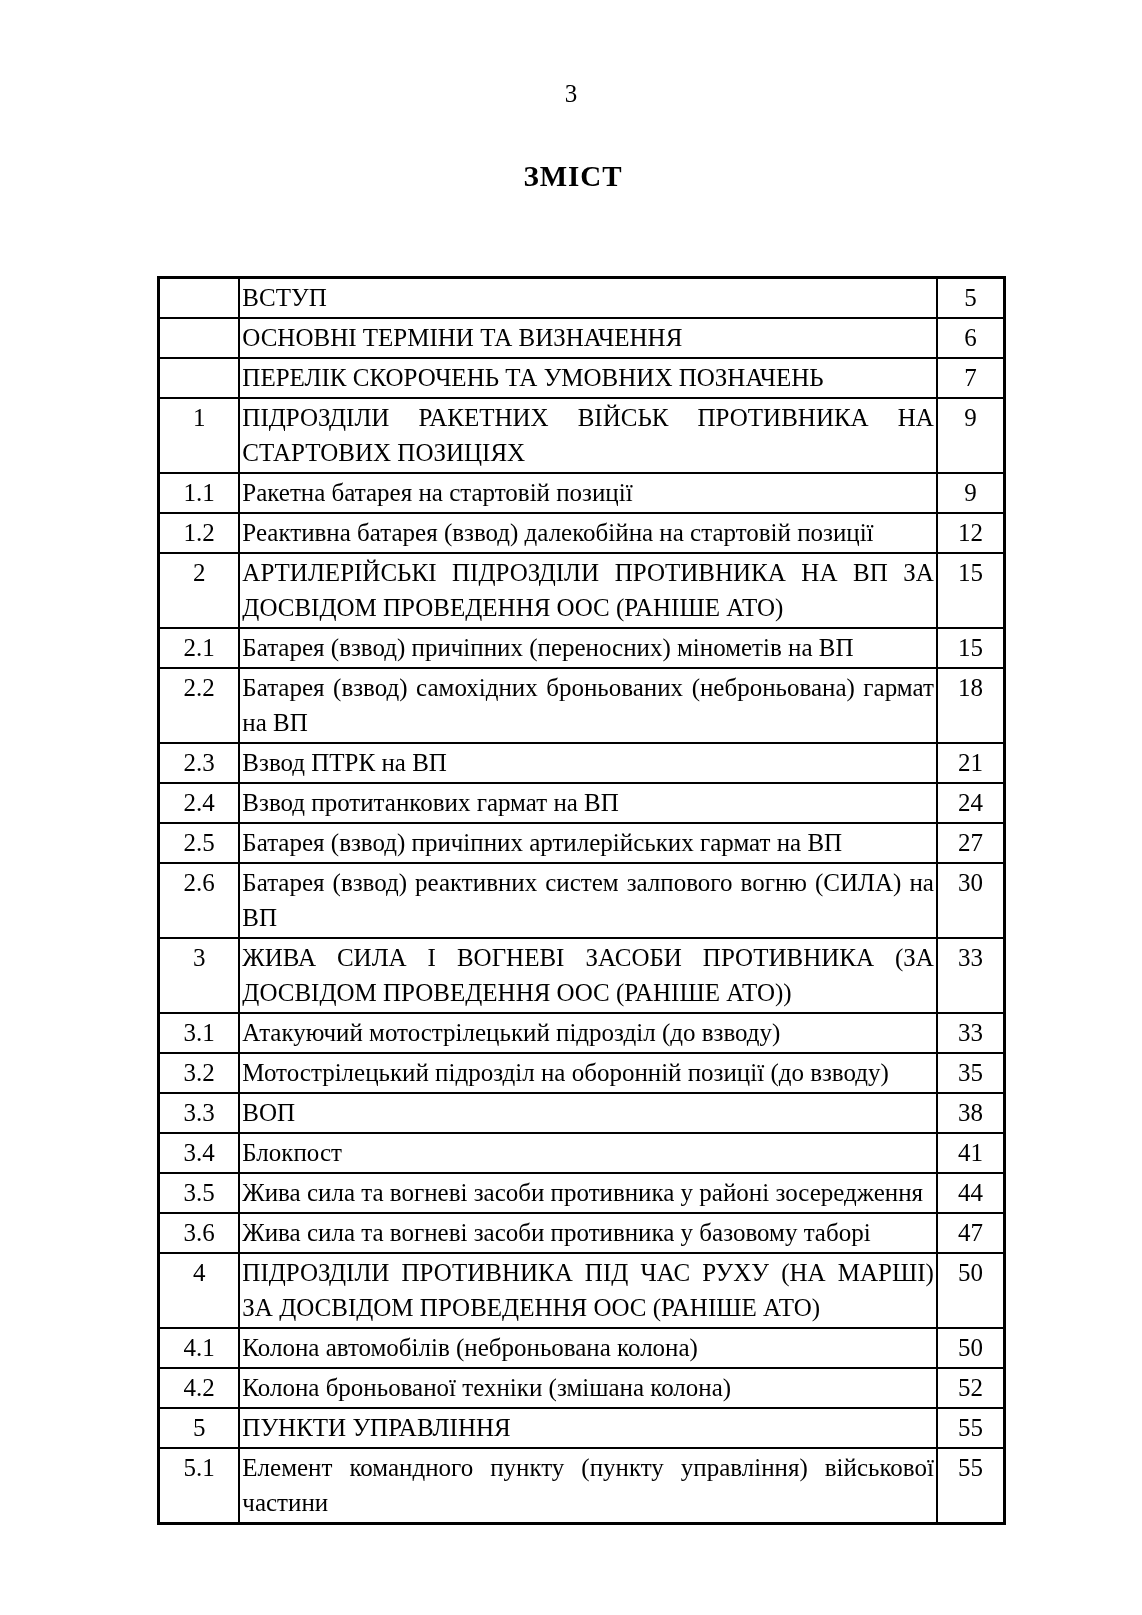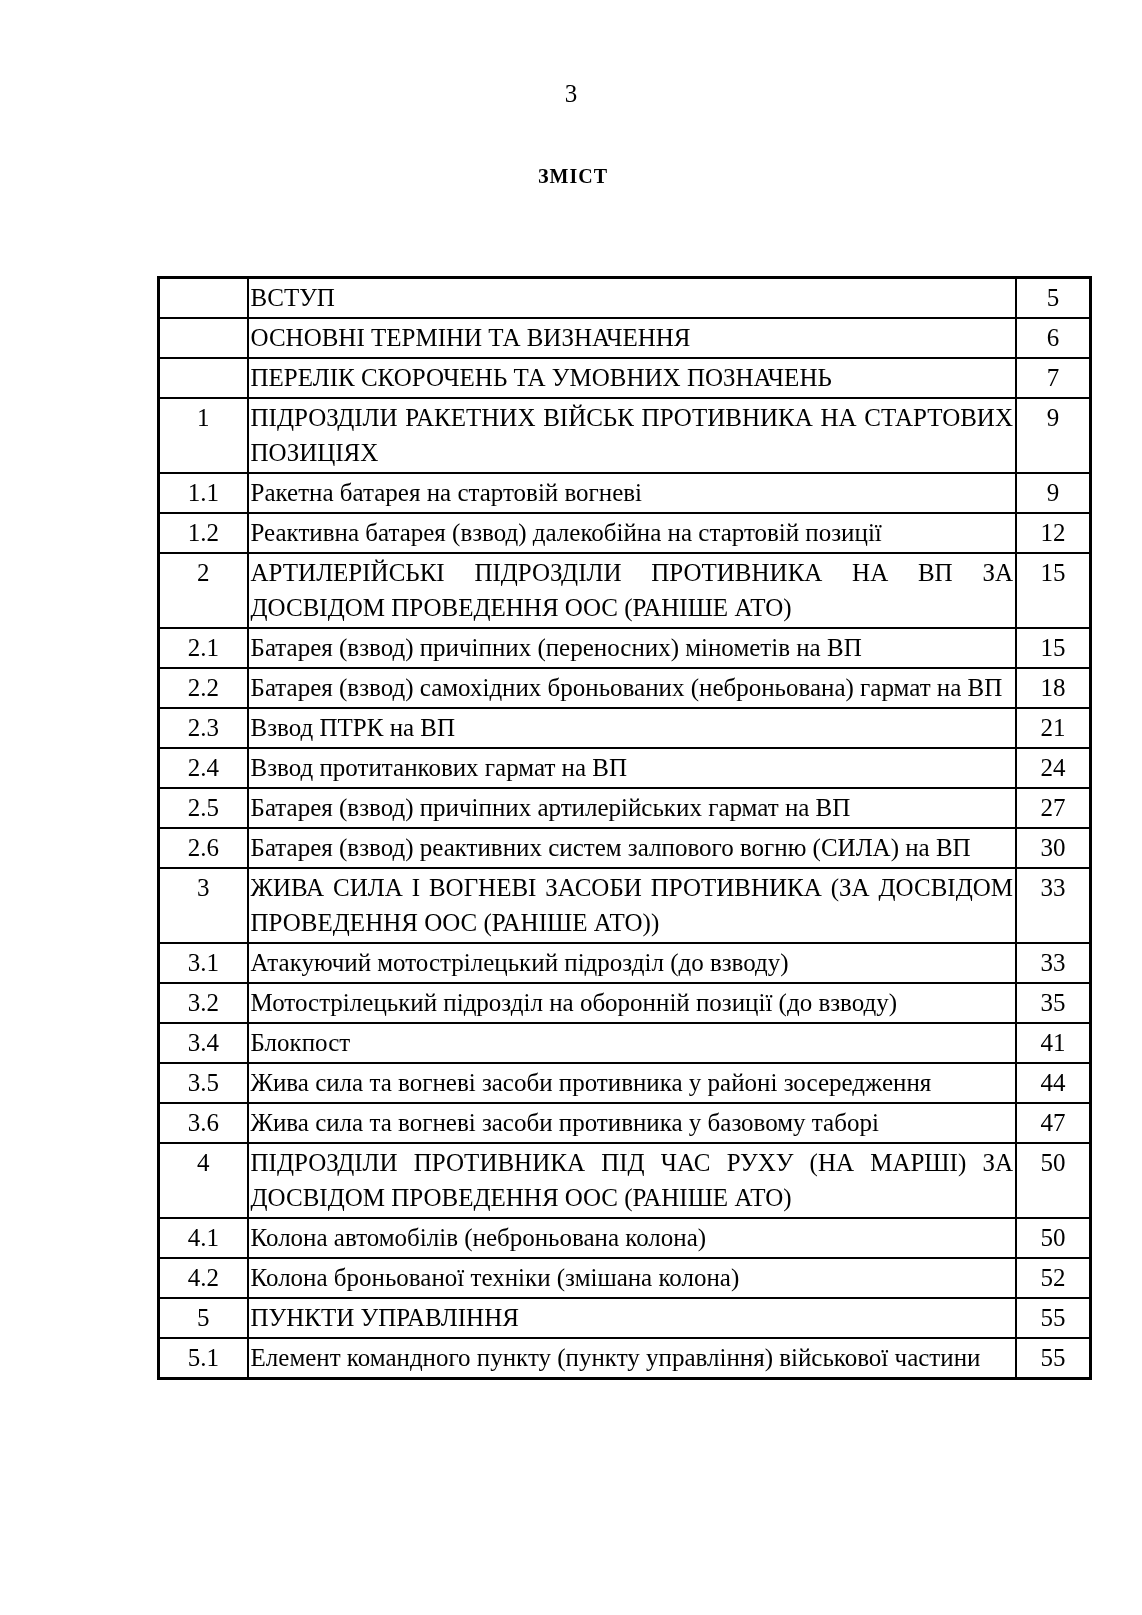--- a/index.html
+++ b/index.html
@@ -20,28 +20,28 @@
     overflow: hidden;
   }
   .pagenum {
     text-align: center;
     font-size: 25px;
     line-height: 28px;
   }
   .doc-title {
     margin: 52px 0 0 4px;
     text-align: center;
-    font-size: 20px;
+    font-size: 29px;
     line-height: 32px;
     font-weight: bold;
     letter-spacing: 1px;
   }
   table.toc {
     margin: 84px 0 0 157px;
-    width: 935px;
+    width: 849px;
     border-collapse: collapse;
     table-layout: fixed;
     border: 3px solid #000000;
   }
   table.toc td {
     border: 2px solid #000000;
     font-size: 25px;
     line-height: 35px;
     vertical-align: top;
     padding: 1px 2px 2px 2px;
@@ -88,21 +88,21 @@
         <td class="c-title">ПЕРЕЛІК СКОРОЧЕНЬ ТА УМОВНИХ ПОЗНАЧЕНЬ</td>
         <td class="c-page">7</td>
       </tr>
         <tr>
         <td class="c-num">1</td>
         <td class="c-title">ПІДРОЗДІЛИ РАКЕТНИХ ВІЙСЬК ПРОТИВНИКА НА СТАРТОВИХ ПОЗИЦІЯХ</td>
         <td class="c-page">9</td>
       </tr>
         <tr>
         <td class="c-num">1.1</td>
-        <td class="c-title">Ракетна батарея на стартовій вогневі</td>
+        <td class="c-title">Ракетна батарея на стартовій позиції</td>
         <td class="c-page">9</td>
       </tr>
         <tr>
         <td class="c-num">1.2</td>
         <td class="c-title">Реактивна батарея (взвод) далекобійна на стартовій позиції</td>
         <td class="c-page">12</td>
       </tr>
         <tr>
         <td class="c-num">2</td>
         <td class="c-title">АРТИЛЕРІЙСЬКІ ПІДРОЗДІЛИ ПРОТИВНИКА НА ВП ЗА ДОСВІДОМ ПРОВЕДЕННЯ ООС (РАНІШЕ АТО)</td>
@@ -147,20 +147,25 @@
         <td class="c-num">3.1</td>
         <td class="c-title">Атакуючий мотострілецький підрозділ (до взводу)</td>
         <td class="c-page">33</td>
       </tr>
         <tr>
         <td class="c-num">3.2</td>
         <td class="c-title">Мотострілецький підрозділ на оборонній позиції (до взводу)</td>
         <td class="c-page">35</td>
       </tr>
         <tr>
+        <td class="c-num">3.3</td>
+        <td class="c-title">ВОП</td>
+        <td class="c-page">38</td>
+      </tr>
+        <tr>
         <td class="c-num">3.4</td>
         <td class="c-title">Блокпост</td>
         <td class="c-page">41</td>
       </tr>
         <tr>
         <td class="c-num">3.5</td>
         <td class="c-title">Жива сила та вогневі засоби противника у районі зосередження</td>
         <td class="c-page">44</td>
       </tr>
         <tr>

